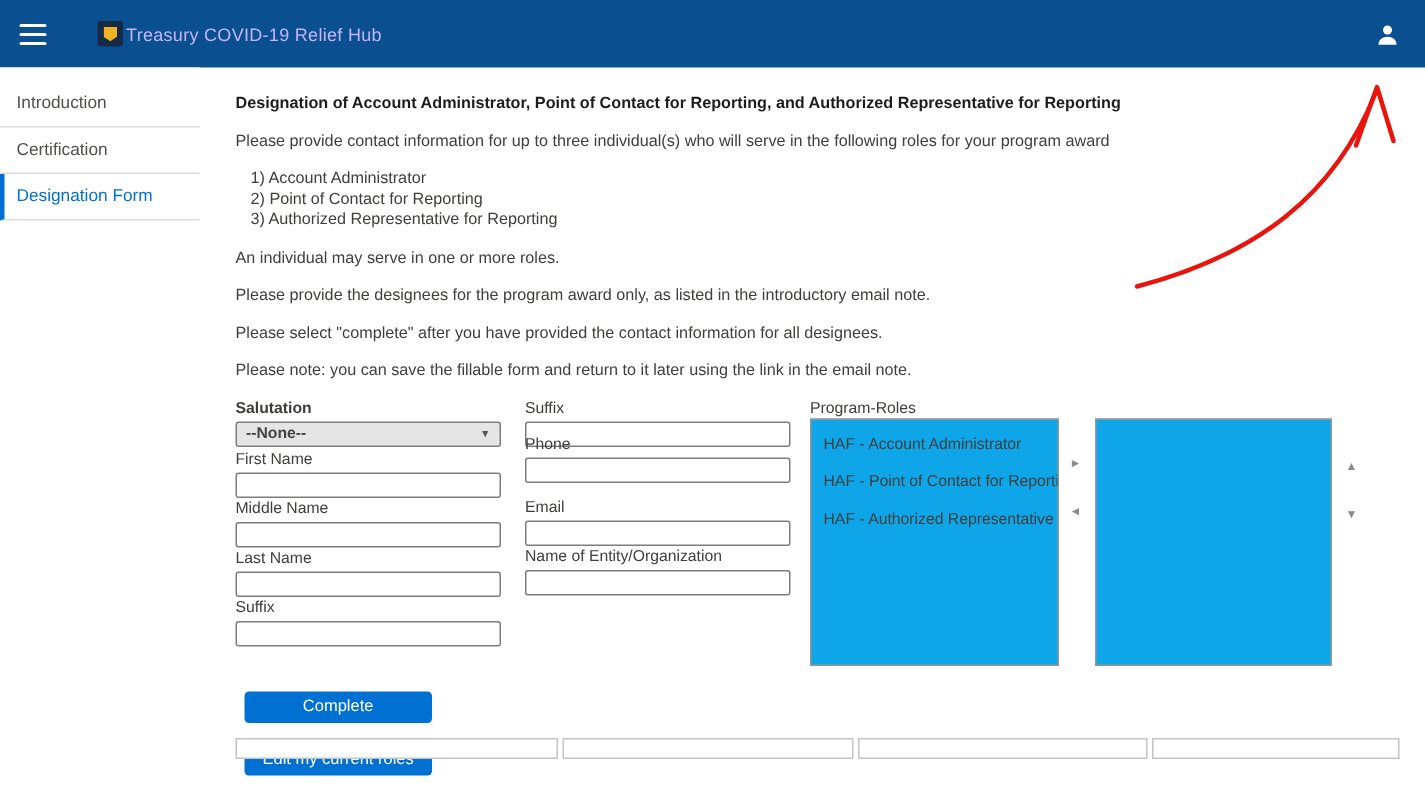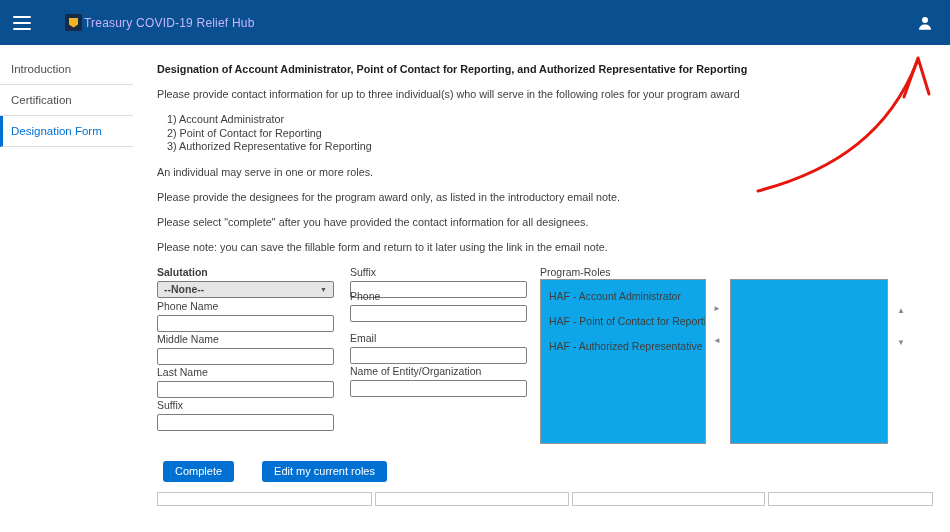--- a/index.html
+++ b/index.html
@@ -44,21 +44,21 @@
   .listbox.avail { left:383px; width:166px; height:165px; padding-top:4px; }
   .listbox.chosen { left:573px; width:158px; height:165px; }
   .listbox .opt { padding:6px 8px; line-height:13px; font-size:10.5px; color:#3e3e3c; white-space:nowrap; overflow:hidden; cursor:pointer; }
 
   .mv { position:absolute; font-size:8px; color:#8a8a8a; cursor:pointer; line-height:8px; }
   .mv-right { left:556px; top:39px; }
   .mv-left  { left:556px; top:71px; }
   .mv-up    { left:740px; top:41px; }
   .mv-down  { left:740px; top:73px; }
 
-  .btn-row { position:absolute; left:6px; top:195px; display:flex; gap:28px; }
+  .btn-row { position:absolute; left:6px; top:195px; display:flex; gap:14px;flex-direction:column; }
   .btn { background:#0070d2; color:#fff; border:none; border-radius:3px; font-size:11px; font-family:"Liberation Sans",sans-serif; height:21px; line-height:21px; padding:0 12px; cursor:pointer; white-space:nowrap; }
 
   .table-hint { position:absolute; left:0; top:226px; width:776px; height:14px; display:flex; gap:3px; }
   .table-hint .cell { border:1px solid #c4c4c4; background:#fff; height:14px; }
   .cell-1{width:215px;} .cell-2{width:194px;} .cell-3{width:193px;} .cell-4{flex:1;}
 
   
   .annotation { position:absolute; left:0; top:0; width:950px; height:532px; pointer-events:none; z-index:40; }
 </style>
 </head>
@@ -108,21 +108,21 @@
     <div class="form-area">
 
       <div class="fg c-left" style="top:0;font-weight:bold;">
         <label>Salutation</label>
         <div class="fake-select">
           <span>--None--</span>
           <span class="caret">▼</span>
         </div>
       </div>
       <div class="fg c-left" style="top:34px;">
-        <label>Phone Name</label>
+        <label>First Name</label>
         <input class="tin" type="text" value="" style="">
       </div>
       <div class="fg c-left" style="top:67px;">
         <label>Middle Name</label>
         <input class="tin" type="text" value="" style="">
       </div>
       <div class="fg c-left" style="top:100px;">
         <label>Last Name</label>
         <input class="tin" type="text" value="" style="">
       </div>

